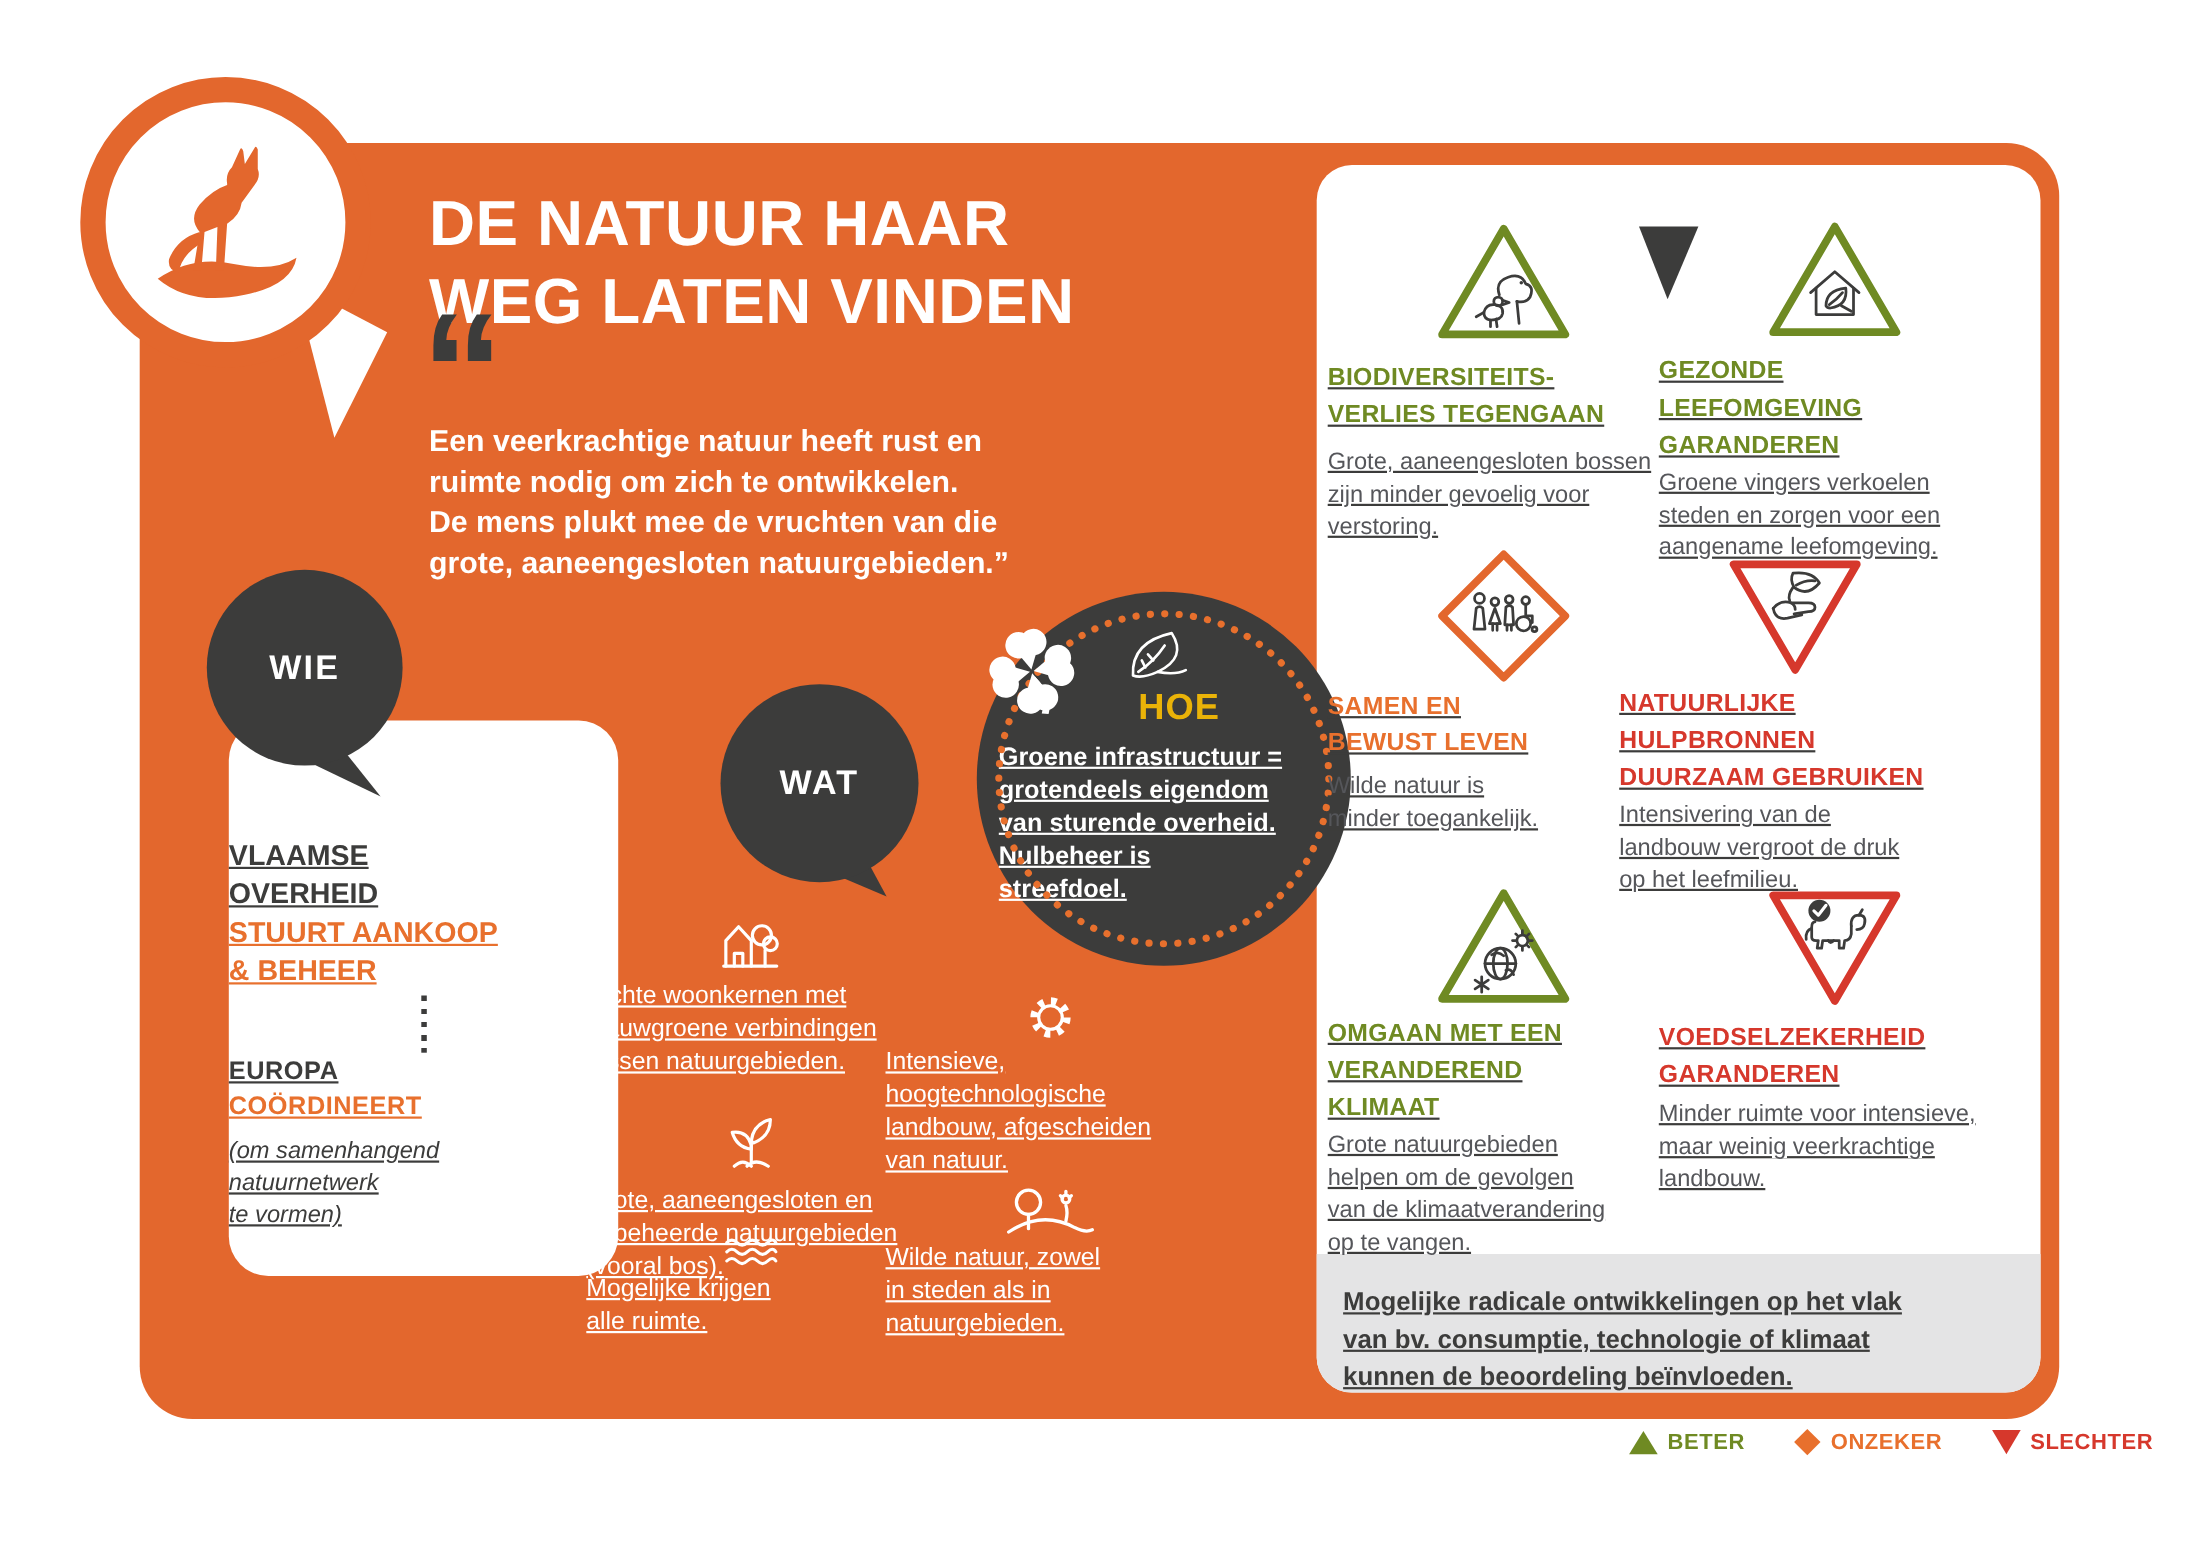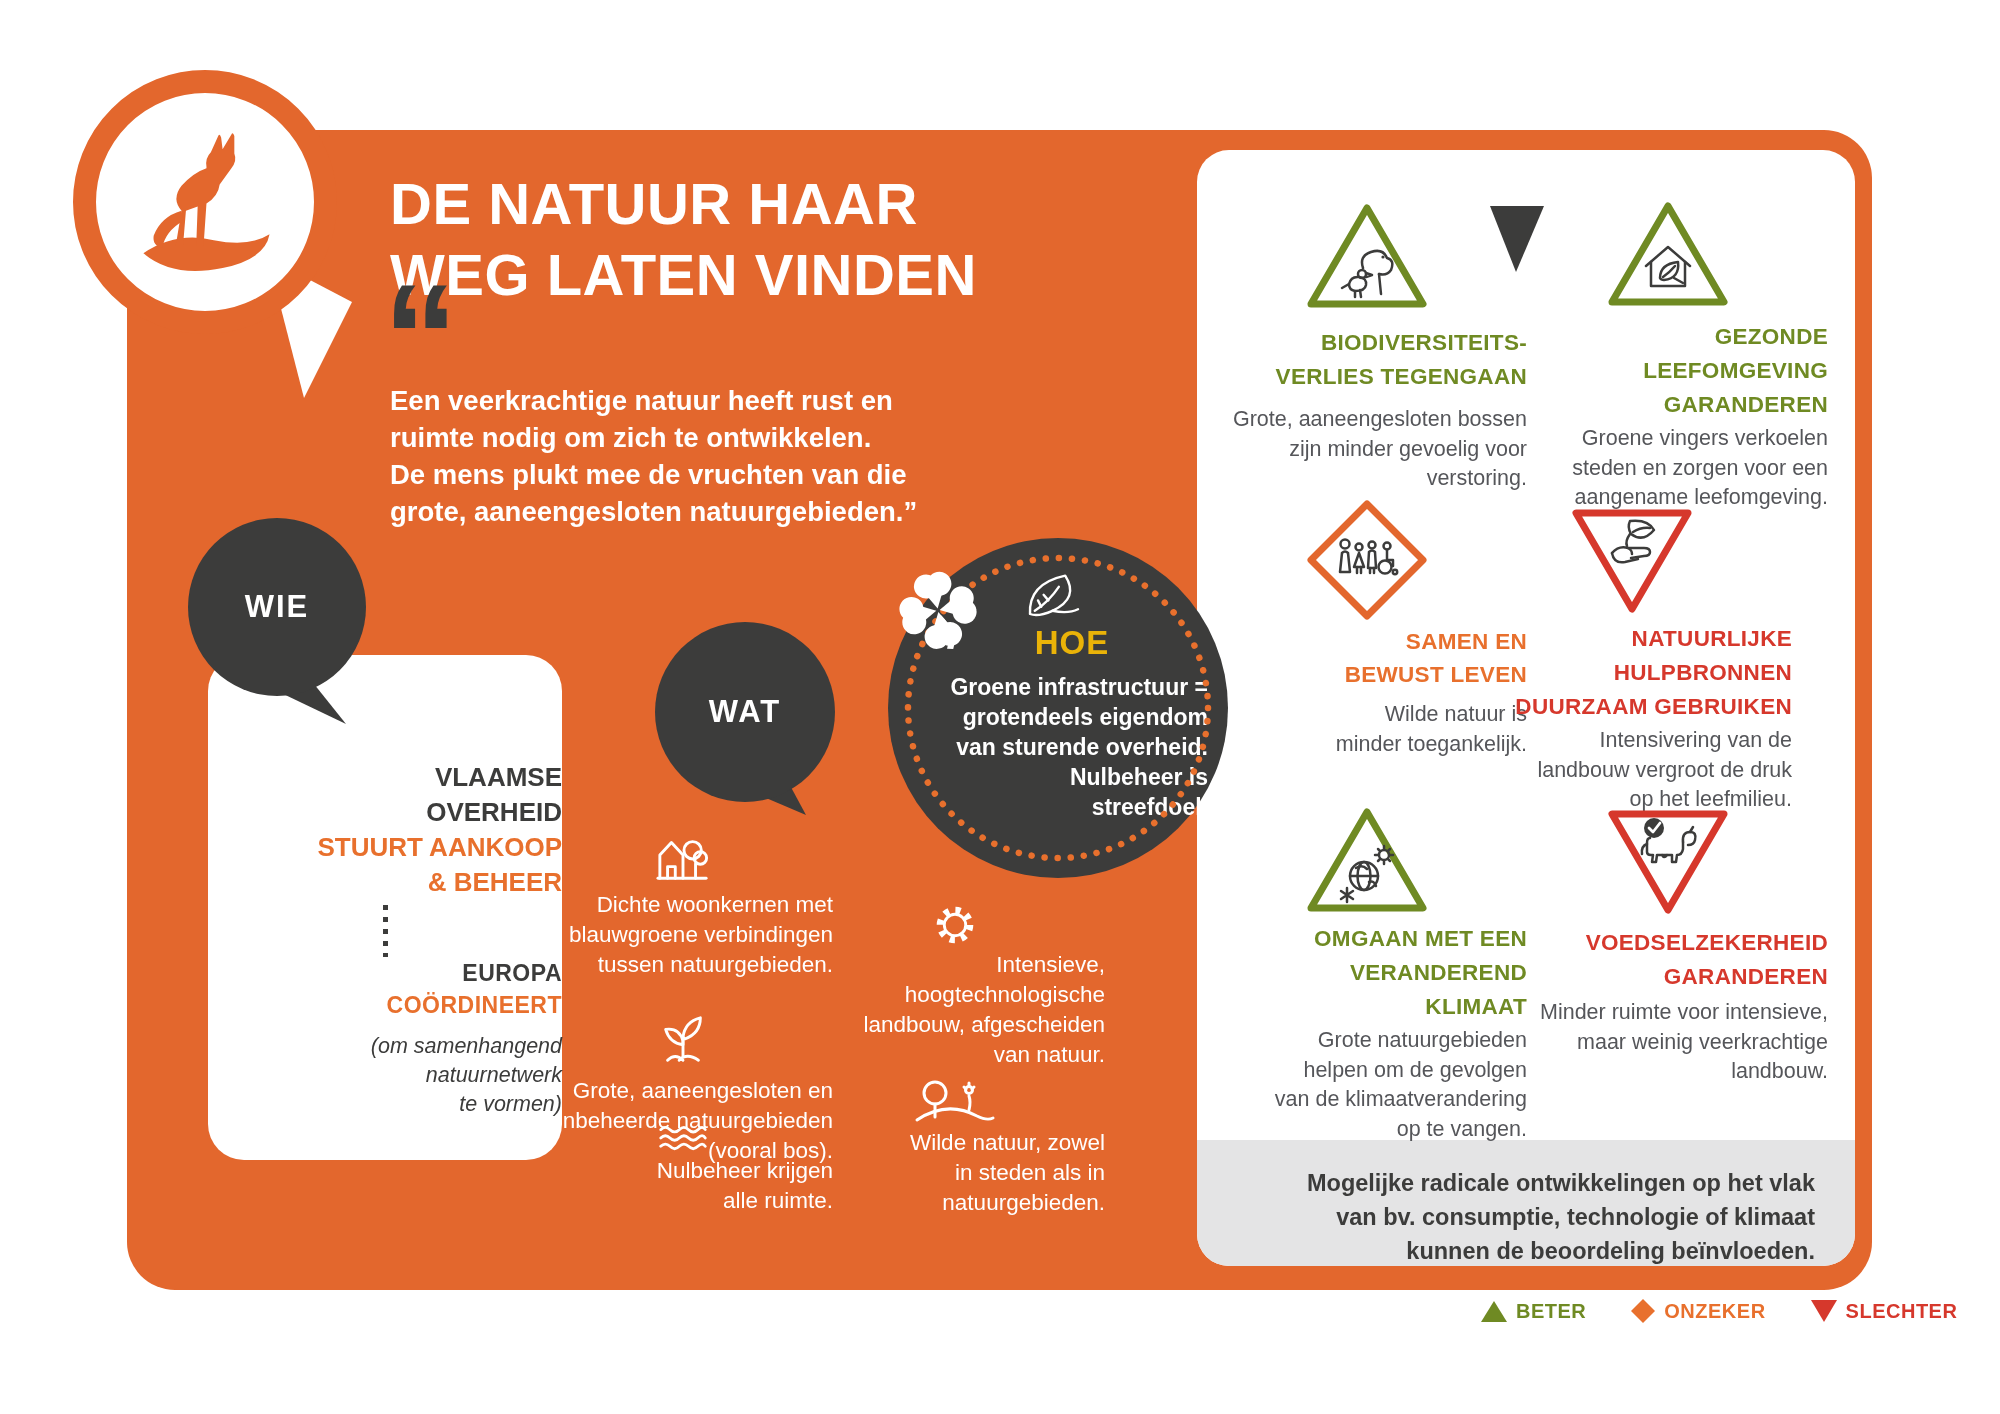--- a/index.html
+++ b/index.html
@@ -1,20 +1,20 @@
 <!DOCTYPE html>
 <html><head>
 <meta charset="utf-8">
 <style>
   html,body{margin:0;padding:0;background:#fff;}
   #stage{position:relative;width:2000px;height:1414px;background:#fff;overflow:hidden;
          font-family:"Liberation Sans","DejaVu Sans",sans-serif;color:#3C3C3B;}
   .abs{position:absolute;}
   .pre{white-space:pre-line;}
-  .ctr{text-align:right;}
+  .ctr{text-align:left;text-decoration:underline;}
 
   
   #orange-panel{left:127px;top:130px;width:1745px;height:1160px;background:#E3672D;border-radius:48px;z-index:1;}
   #effect-panel{left:1197px;top:150px;width:658px;height:1116px;background:#fff;border-radius:32px;z-index:1;}
   #effect-note-box{left:1197px;top:1140px;width:658px;height:126px;background:#E4E4E5;border-radius:0 0 32px 32px;z-index:2;}
   #effect-note-text{padding:26px 40px 0 24px;font-size:23.5px;font-weight:800;line-height:34px;color:#3C3C3B;}
 
   
   #tails{left:0;top:0;z-index:4;pointer-events:none;}
 
@@ -167,21 +167,21 @@
   </div>
 
   <div class="abs wat-item ctr" id="wat-item-2">
     <svg width="52" height="28" viewBox="0 0 56 30">
       <g class="icw" stroke-width="3.2">
         <path d="M4 6 q5 -5 10 0 t10 0 t10 0 t10 0 t8 0"></path>
         <path d="M4 15 q5 -5 10 0 t10 0 t10 0 t10 0 t8 0"></path>
         <path d="M4 24 q5 -5 10 0 t10 0 t10 0 t10 0 t8 0"></path>
       </g>
     </svg>
-    <div class="wat-text pre" style="margin-top:4px">Nulbeheer krijgen
+    <div class="wat-text pre" style="margin-top:4px">Mogelijke krijgen
 alle ruimte.</div>
   </div>
 
   <div class="abs wat-item ctr" id="wat-item-4">
     <svg width="84" height="52" viewBox="0 0 84 52">
       <g class="icw">
           <path d="M4 46 Q34 26 64 42 Q74 47 80 44"></path>
       <circle cx="22" cy="19" r="11"></circle>
           <path d="M22 30 V43"></path>
       <path d="M56 36 Q58 28 56 22"></path>

